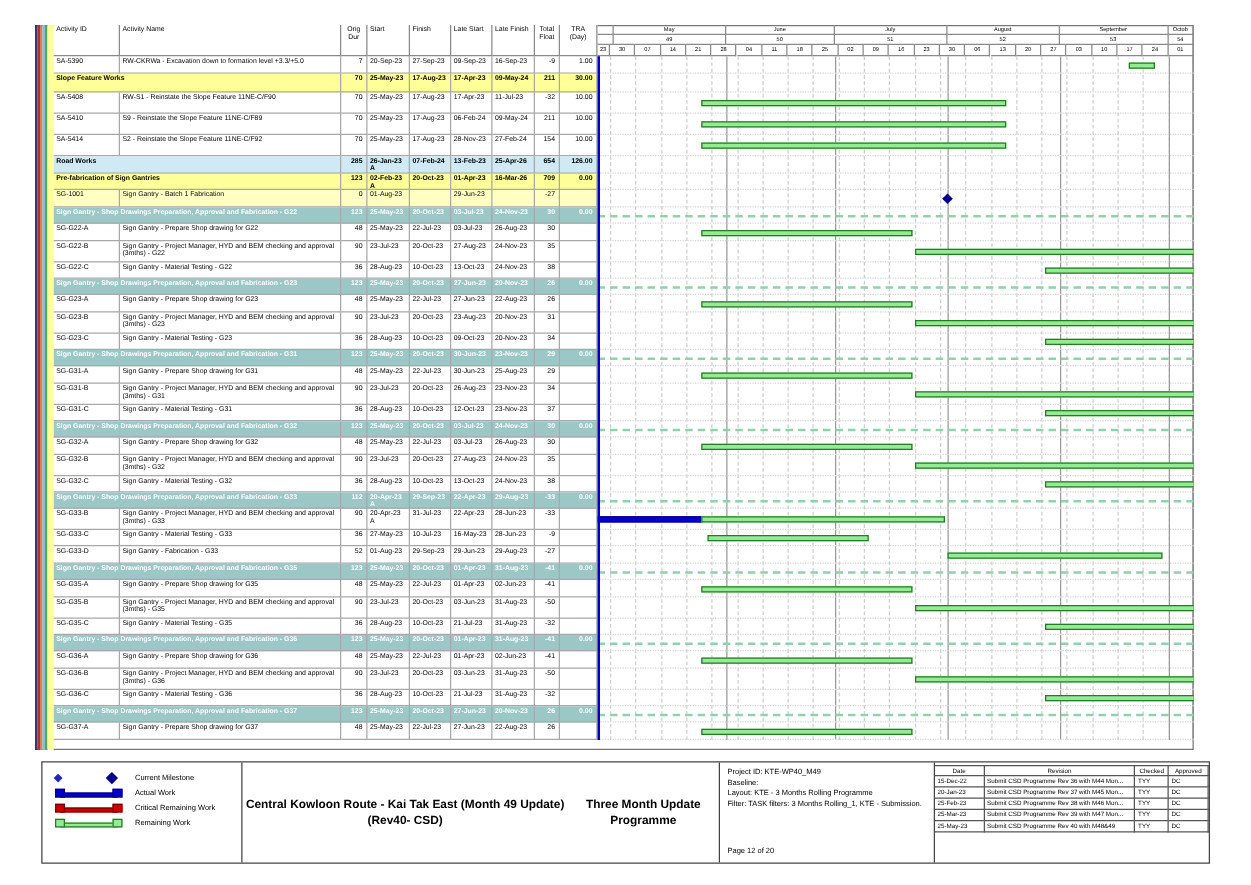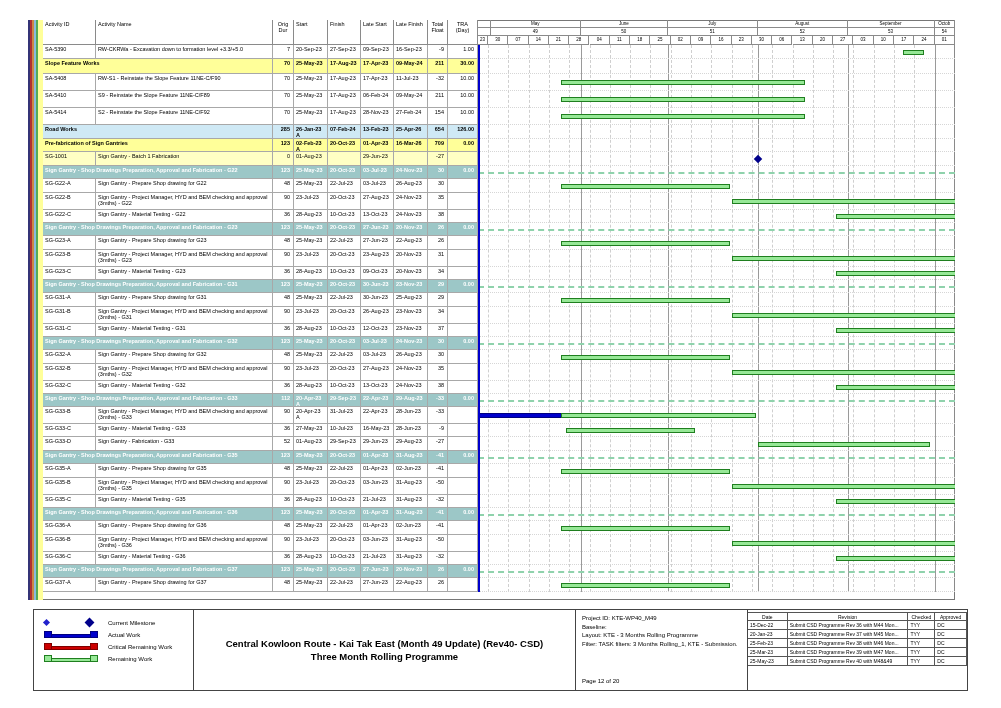--- a/index.html
+++ b/index.html
@@ -44,21 +44,21 @@
   .diamond{position:absolute;width:6px;height:6px;background:#00008b;transform:rotate(45deg);z-index:5;}
   
   #footer{left:33px;top:609px;width:935px;height:82px;border:1px solid #444;background:#fff;}
   .fsect{position:absolute;top:0;bottom:0;box-sizing:border-box;border-right:1px solid #444;}
   .legrow{position:absolute;left:6px;height:10px;display:flex;align-items:center;}
   .legsym{position:relative;width:62px;height:10px;}
   .leglabel{font-size:6px;margin-left:6px;white-space:nowrap;}
   .legline{position:absolute;top:4px;height:2px;}
   .legsq{position:absolute;top:1px;width:8px;height:7px;box-sizing:border-box;}
   .legdia{position:absolute;transform:rotate(45deg);}
-  #ftitle{display:flex;flex-direction:column;justify-content:center;align-items:center;text-align:center;}
+  #ftitle{display:flex;flex-direction:row;justify-content:center;align-items:center;text-align:center;}
   #ftitle .t1{font-size:9.5px;font-weight:bold;line-height:13px;}
   #ftitle .t2{font-size:9.5px;font-weight:bold;line-height:13px;}
   .infoline{font-size:6px;line-height:8.5px;white-space:nowrap;overflow:hidden;}
   #pagenum{position:absolute;left:6px;bottom:6px;font-size:6px;}
   
   #revtbl{position:absolute;left:0;top:2px;right:2px;}
   .revrow{display:flex;}
   .revcell{box-sizing:border-box;border:1px solid #555;border-top:none;border-left:none;
            font-size:5px;line-height:8px;height:9px;padding:0 2px;overflow:hidden;white-space:nowrap;}
   .revrow.first .revcell{border-top:1px solid #555;text-align:center;}
@@ -782,21 +782,21 @@
           <div class="legsym">
             <div class="legline" style="left: 8px; width: 46px; background: rgb(151, 232, 151); border-top: 1px solid rgb(31, 127, 31); border-bottom: 1px solid rgb(31, 127, 31);"></div>
             <div class="legsq" style="left: 4px; background: rgb(151, 232, 151); border: 1px solid rgb(31, 127, 31);"></div>
             <div class="legsq" style="left: 50px; background: rgb(151, 232, 151); border: 1px solid rgb(31, 127, 31);"></div>
           </div>
           <div class="leglabel">Remaining Work</div>
         </div>
       </div>
     <div class="fsect" id="ftitle" style="left:160px;width:382px;">
       <div class="t1">Central Kowloon Route - Kai Tak East (Month 49 Update) (Rev40- CSD)</div>
-      <div class="t2">Three Month Rolling Programme</div>
+      <div class="t2">Three Month Update Programme</div>
     </div>
     <div class="fsect" id="finfo" style="left:542px;width:172px;padding:4px 0 0 6px;">
       <div id="infolines">
           <div class="infoline">Project ID: KTE-WP40_M49</div>
           <div class="infoline">Baseline:</div>
           <div class="infoline">Layout: KTE - 3 Months Rolling Programme</div>
           <div class="infoline">Filter: TASK filters: 3 Months Rolling_1, KTE - Submission.</div>
         </div>
       <div id="pagenum">Page 12 of 20</div>
     </div>

